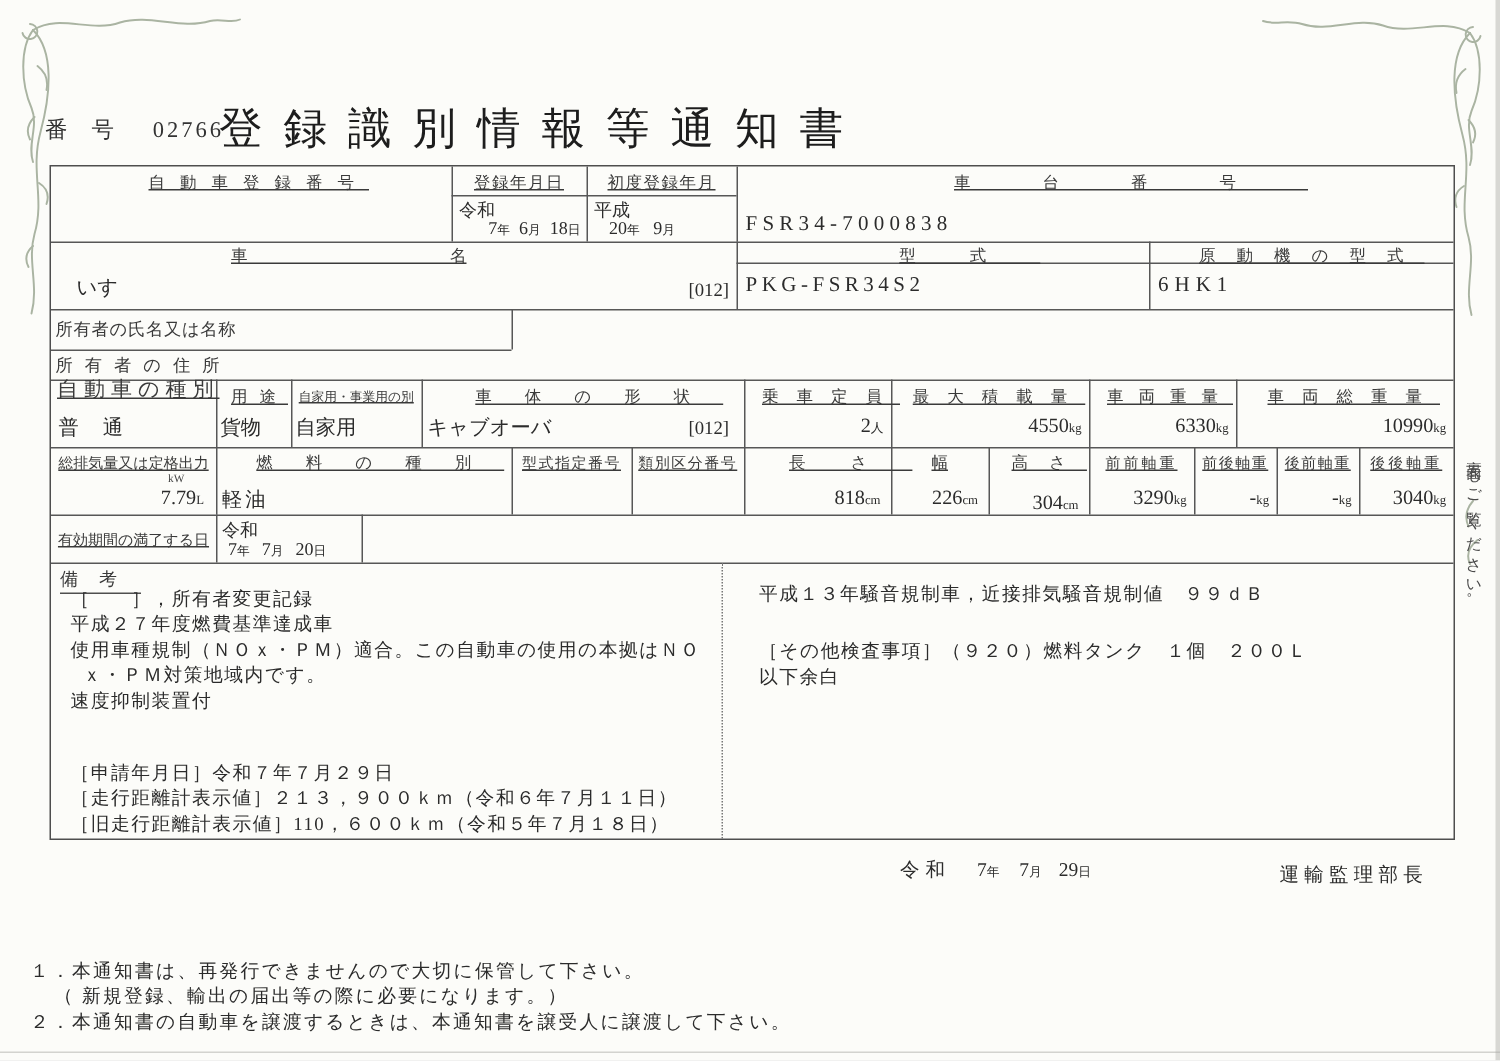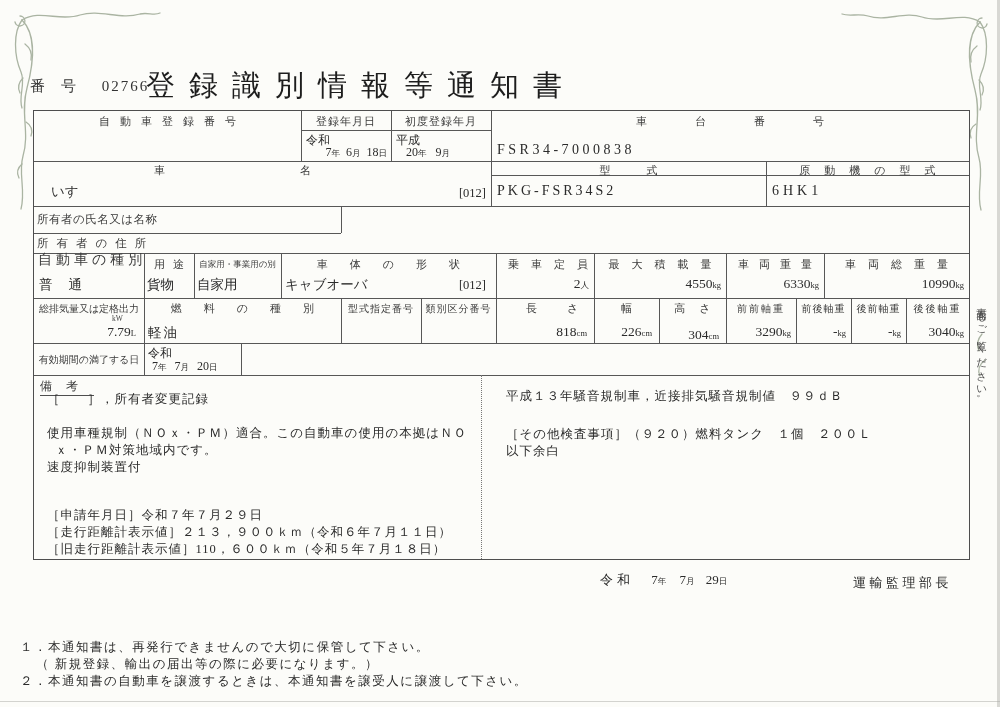--- a/index.html
+++ b/index.html
@@ -2,21 +2,21 @@
 <html><head>
 <meta charset="utf-8">
 <style>
   html,body{margin:0;padding:0;background:#e9e9e7;}
   #page{position:relative;width:1000px;height:707px;background:#fcfcf9;overflow:hidden;
         font-family:"Liberation Serif","DejaVu Serif",serif;color:#2b2b2b;}
   .t{position:absolute;white-space:nowrap;}
   .hl{position:absolute;height:0;border-top:1px solid #575757;}
   .vl{position:absolute;width:0;border-left:1px solid #575757;}
   .vl.dotted{border-left:1px dotted #777;}
-  .hdr{font-size:11px;color:#3a3a3a;text-align:center;}
+  .hdr{font-size:11px;color:#3a3a3a;text-align:center;text-decoration:underline;}
   .val{font-size:13.5px;}
   .num{text-align:right;font-size:13.5px;}
   .u{font-size:8.5px;}
   .era{font-size:12px;}
   .dl{font-size:12px;}
   .du{font-size:8.5px;}
   .rline{font-size:12.5px;letter-spacing:1px;}
   #table{position:absolute;left:33px;top:110px;width:935px;height:448px;border:1px solid #4e4e4e;}
   .decor{position:absolute;opacity:.75;}
   .decor path{fill:none;stroke:#8f9c86;stroke-width:1.3;stroke-linecap:round;}
@@ -191,20 +191,21 @@
     <div class="t hdr" style="left:2px;top:242px;width:106px;font-size:10px">有効期間の満了する日</div>
     <div class="t era" style="left:114px;top:234px">令和</div>
     <div class="t dl" style="left:118px;top:248px">
       <span>7</span><span class="du">年</span>
       <span style="margin-left:5px">7</span><span class="du">月</span>
       <span style="margin-left:5px">20</span><span class="du">日</span>
     </div>
 
     <div class="t" style="left:6px;top:267px;font-size:12px;letter-spacing:14px;border-bottom:1px solid #4e4e4e;padding-right:2px;color:#3a3a3a">備考</div>
     <div class="t rline" style="left:13px;top:280px">［　　］，所有者変更記録</div>
+    <div class="t rline" style="left:13px;top:297px">平成２７年度燃費基準達成車</div>
     <div class="t rline" style="left:13px;top:314px">使用車種規制（ＮＯｘ・ＰＭ）適合。この自動車の使用の本拠はＮＯ</div>
     <div class="t rline" style="left:21px;top:331px">ｘ・ＰＭ対策地域内です。</div>
     <div class="t rline" style="left:13px;top:348px">速度抑制装置付</div>
     <div class="t rline" style="left:472px;top:277px">平成１３年騒音規制車，近接排気騒音規制値　９９ｄＢ</div>
     <div class="t rline" style="left:472px;top:315px">［その他検査事項］（９２０）燃料タンク　１個　２００Ｌ</div>
     <div class="t rline" style="left:472px;top:332px">以下余白</div>
     <div class="t rline" style="left:13px;top:396px">［申請年月日］令和７年７月２９日</div>
     <div class="t rline" style="left:13px;top:413px">［走行距離計表示値］２１３，９００ｋｍ（令和６年７月１１日）</div>
     <div class="t rline" style="left:13px;top:430px">［旧走行距離計表示値］110，６００ｋｍ（令和５年７月１８日）</div>
 

